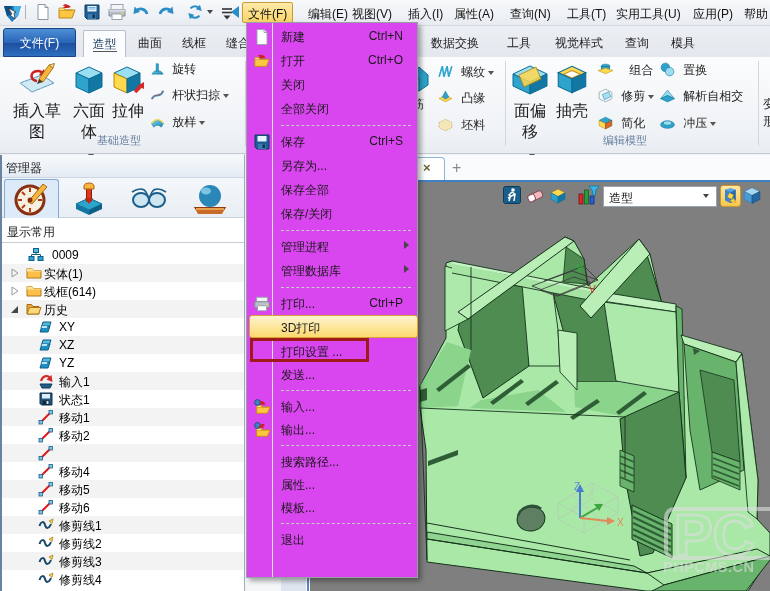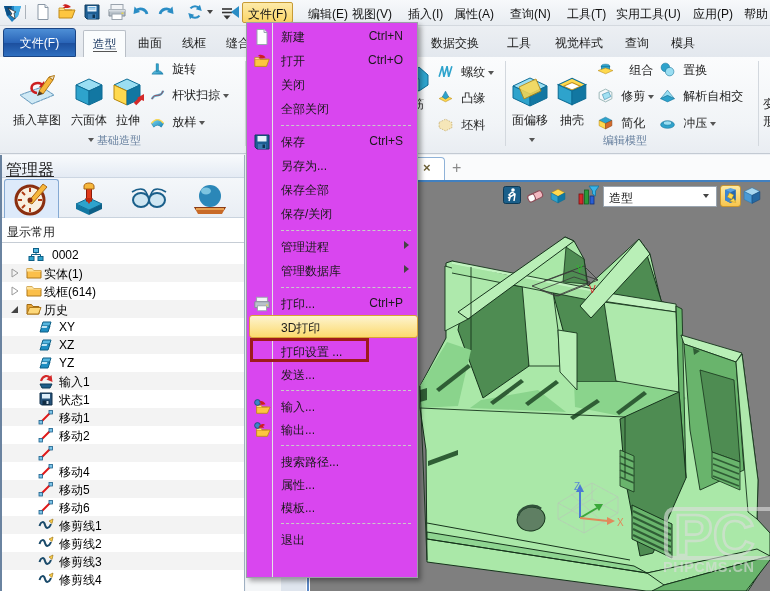--- a/index.html
+++ b/index.html
@@ -23,31 +23,31 @@
   border:1px solid #1a4584; border-radius:3px 3px 0 0; color:#fff; font-size:12px;
   text-align:center; line-height:28px; }
 .rtab { position:absolute; top:4px; height:27px; font-size:12px; color:#222; line-height:26px; text-align:center; }
 .rtab.active { background:#fafcfd; border:1px solid #b9bfc7; border-bottom:none; border-radius:2px 2px 0 0; color:#1d3a63; }
 
 
 #ribbon { position:absolute; left:0; top:57px; width:770px; height:97px;
   background:linear-gradient(#fbfcfd,#f1f4f7 70%,#e9edf2); border-bottom:1px solid #c3cad3; }
 #ribbon .glabel { position:absolute; top:76px; font-size:11px; color:#67809f; }
 #ribbon .vsep { position:absolute; top:4px; height:85px; width:1px; background:#d3d8de; }
-.bigbtn { position:absolute; top:14px; text-align:center; font-size:12px; color:#222; }
+.bigbtn { position:absolute; top:2px; text-align:center; font-size:16px; color:#222; }
 .smtxt { position:absolute; font-size:12px; color:#222; }
 .darr { display:inline-block; width:0; height:0; border-left:3.5px solid transparent; border-right:3.5px solid transparent; border-top:4px solid #555; vertical-align:middle; margin-left:3px; }
 
 
 #main { position:absolute; left:0; top:155px; width:770px; height:436px; }
 #mgr { position:absolute; left:0; top:0; width:245px; height:436px; background:#fff;
   border-left:2px solid #6a83a0; border-right:1px solid #9fb0c2; }
 #mgrtitle { position:absolute; left:0; top:0; width:242px; height:23px;
   background:linear-gradient(#f8fafc,#e4ebf4); border-bottom:1px solid #ccd6e2;
-  font-size:16px; color:#222; padding:5px 0 0 4px;text-decoration:underline; }
+  font-size:12px; color:#222; padding:5px 0 0 4px; }
 #mgrtabs { position:absolute; left:0; top:23px; width:242px; height:40px;
   background:linear-gradient(#f4f7fa,#e9eef4); border-bottom:1px solid #c9d3de; }
 #seltab { position:absolute; left:2px; top:1px; width:55px; height:39px;
   background:#ddeafa; border:1px solid #84a9d3; border-bottom:none; border-radius:3px 3px 0 0; }
 #showrow { position:absolute; left:0; top:64px; width:242px; height:24px; background:#fff;
   border-bottom:1px solid #c6cdd5; font-size:12px; color:#222; padding:5px 0 0 5px; }
 #tree { position:absolute; left:0; top:88px; width:242px; height:348px; background:#fff; overflow:hidden; }
 .trow { position:relative; width:242px; height:18px; font-size:12px; color:#000; }
 .trow.alt { background:#f3f3f3; }
 .trow .txt { position:absolute; top:2px; }
@@ -406,21 +406,21 @@
         <ellipse cx="14" cy="8" rx="5" ry="3.5" fill="#7cc4e0"></ellipse>
       </svg>
     </div>
     <div id="showrow">显示常用</div>
     <div id="tree">
       <div class="trow" style="height:3px;"></div>
       <div class="trow">
           <svg class="tico" style="left:26px;">
             <use href="#orgico"></use>
           </svg>
-          <span class="txt" style="left:50px;">0002</span>
+          <span class="txt" style="left:50px;">0009</span>
         </div>
       <div class="trow alt">
           <svg class="tico" style="left:8px;width:10px;height:16px;" viewBox="0 0 10 16">
             <polygon points="2,4 8,8 2,12" fill="none" stroke="#9a9a9a"></polygon>
           </svg>
           <svg class="tico" style="left:24px;">
             <use href="#fclosed"></use>
           </svg>
           <span class="txt" style="left:42px;">实体(1)</span>
         </div>

